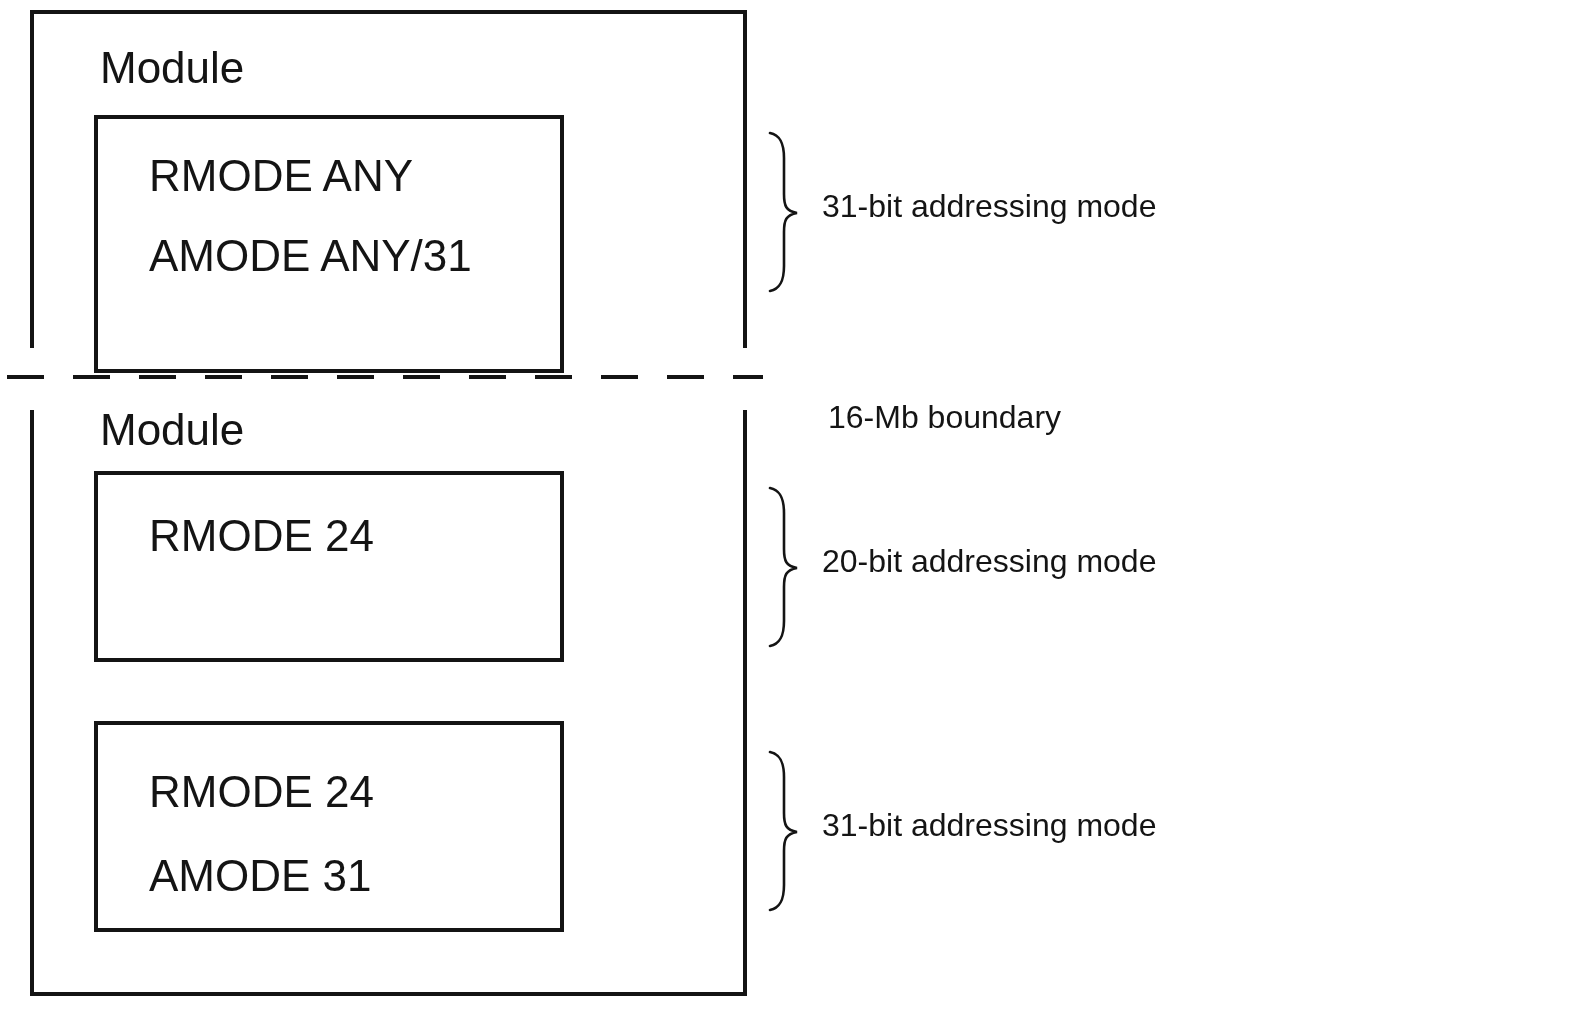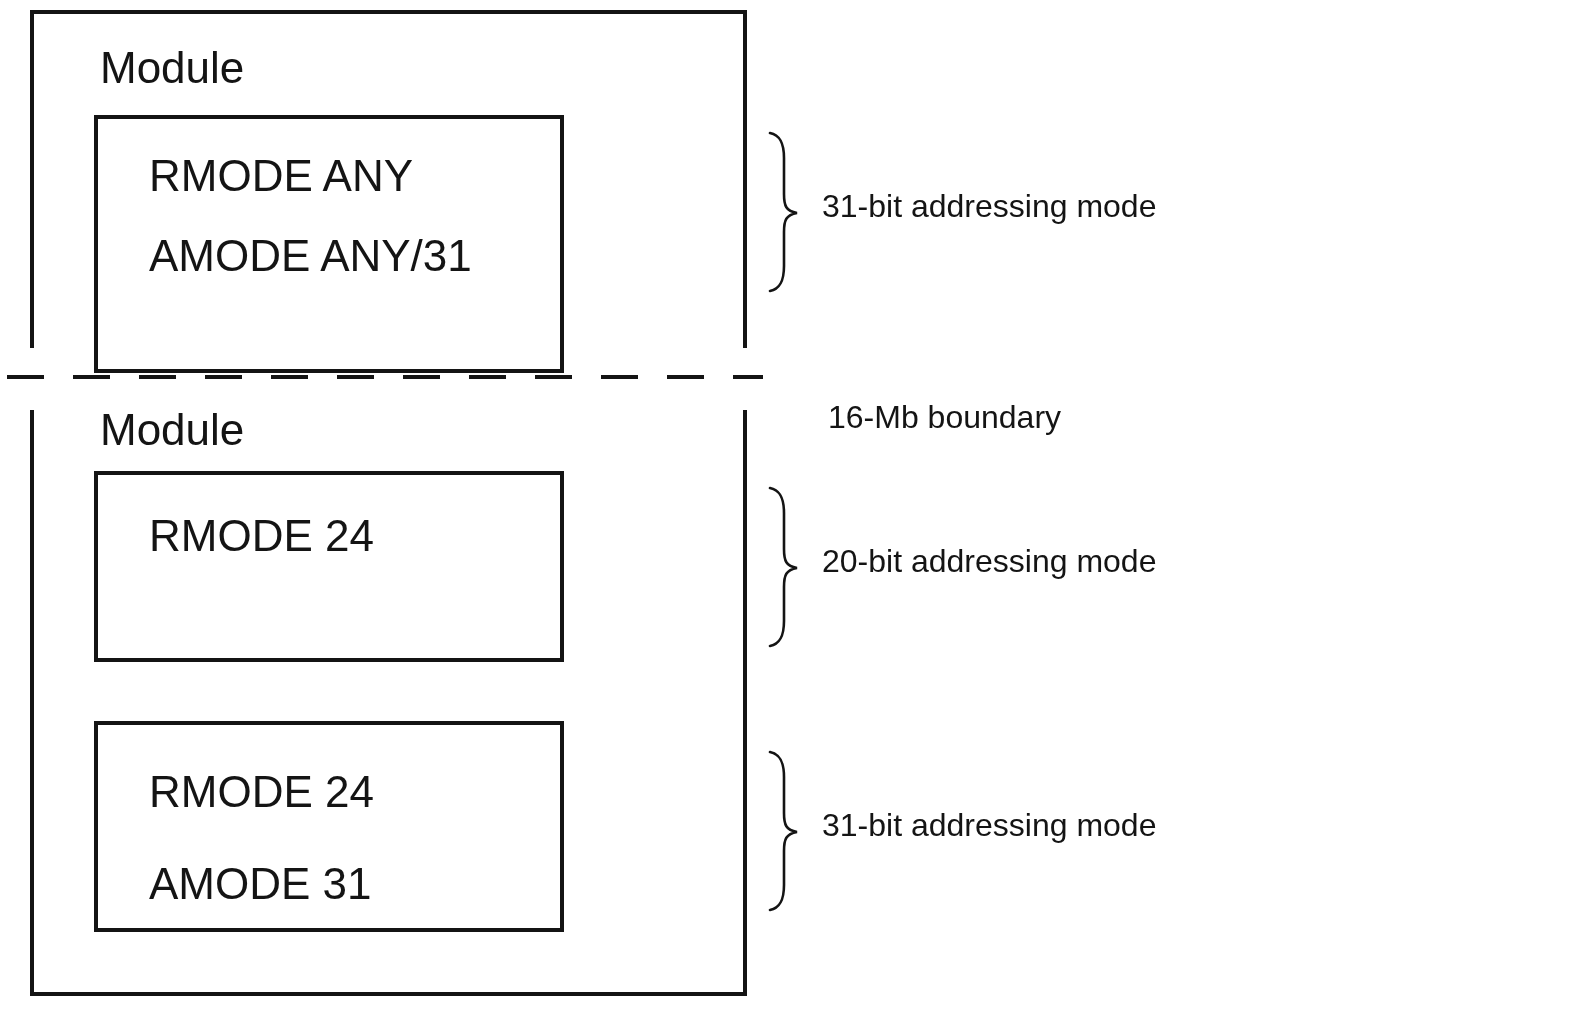--- a/index.html
+++ b/index.html
@@ -26,21 +26,21 @@
   }
 
   
   .code-box { border:4px solid var(--ink); background:var(--paper); position:absolute; }
   .box1 { left:94px; top:115px; width:470px; height:258px; }
   .box2 { left:94px; top:471px; width:470px; height:191px; }
   .box3 { left:94px; top:721px; width:470px; height:211px; }
   .code-line { position:absolute; left:51px; font-size:44px; line-height:1.15; white-space:nowrap; }
   .box1 .l1 { top:32px; }  .box1 .l2 { top:112px; }
   .box2 .l1 { top:36px; }  .box2 .l2 { top:117px; }
-  .box3 .l1 { top:42px; }  .box3 .l2 { top:134px; }
+  .box3 .l1 { top:42px; }  .box3 .l2 { top:126px; }
 
   .module-label-top    { left:100px; top:43px;  }
   .module-label-bottom { left:100px; top:405px; }
 
   
   .boundary-line {
     left:7px; top:375px; width:756px; height:4px;
     background:repeating-linear-gradient(90deg,
       var(--ink) 0 37px, transparent 37px 66px);
   }

